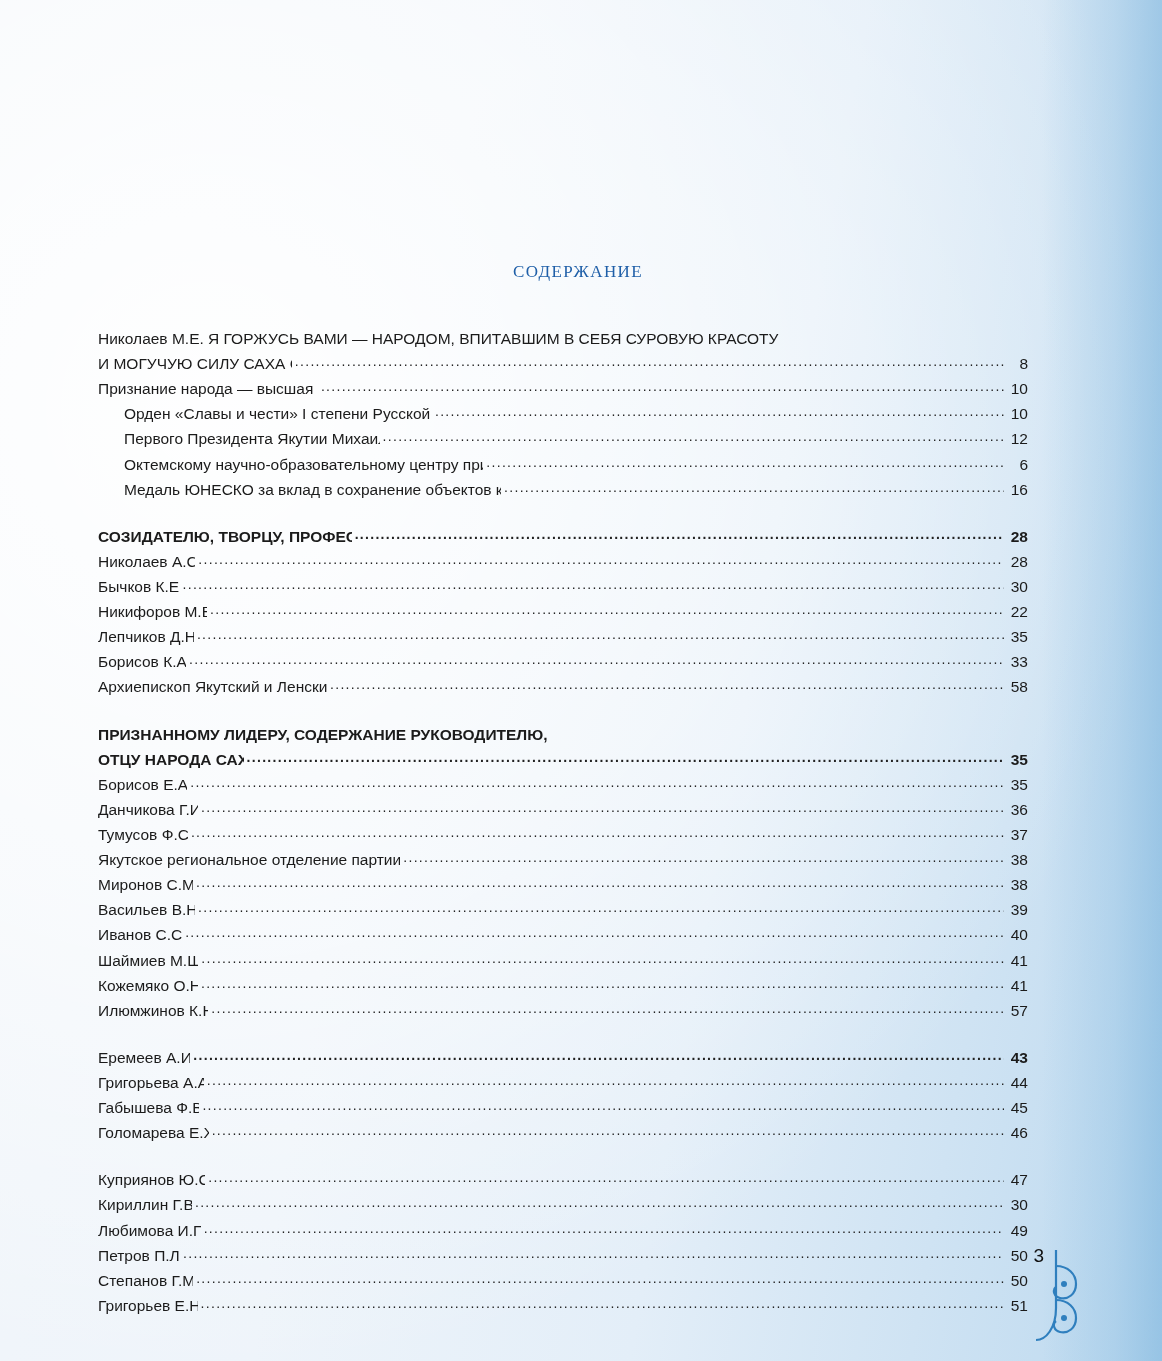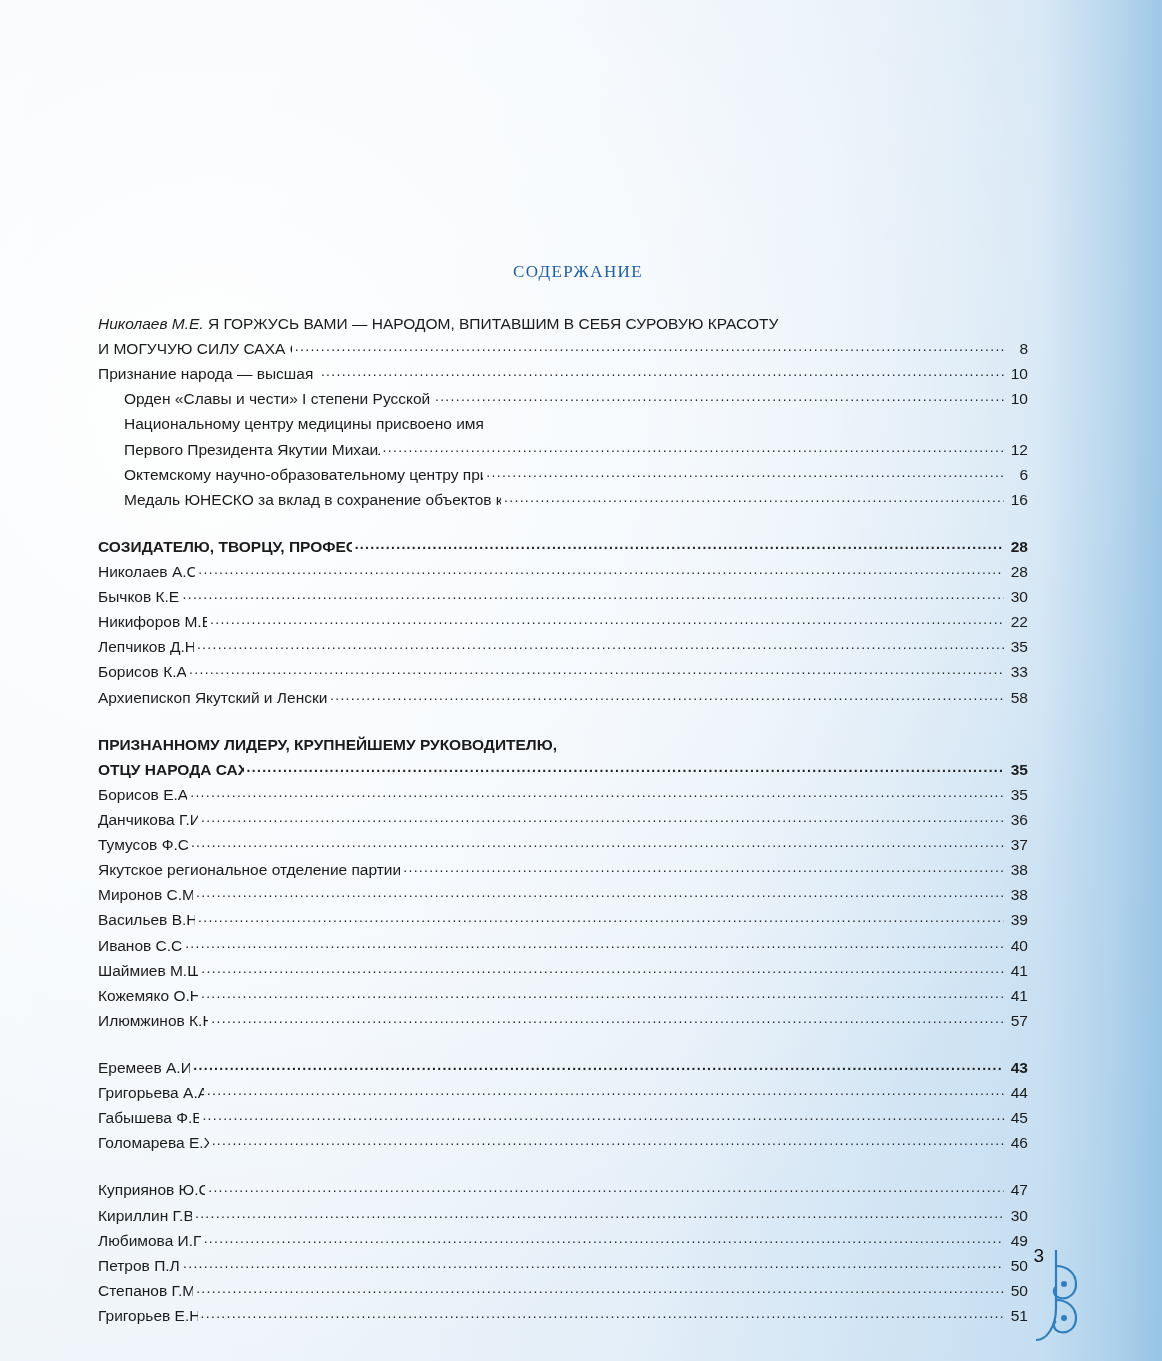--- a/index.html
+++ b/index.html
@@ -25,21 +25,21 @@
     left: 98px;
     top: 262px;
     width: 930px;
   }
   .toc-title {
     text-align: center;
     color: #1f5fa8;
     font-family: "Liberation Serif", serif;
     font-size: 17px;
     letter-spacing: 1.4px;
-    margin: 0 0 29px 0;
+    margin: 0 0 44px 0;
     padding-left: 30px;
   }
   .entry {
     display: flex;
     align-items: baseline;
     font-size: 15.5px;
     color: #1b1b1b;
     line-height: 1.62;
     white-space: nowrap;
   }
@@ -57,21 +57,21 @@
     color: #222;
     font-size: 14px;
   }
   .entry .page {
     flex: 0 0 auto;
     text-align: right;
     min-width: 22px;
   }
   .indent-1 { padding-left: 26px; }
   .bold { font-weight: bold; }
-  .italic-name { font-style: italic; }
+  .italic-name { }
   .spacer-md { height: 22px; }
   .wrap-line {
     font-size: 15.5px;
     color: #1b1b1b;
     line-height: 1.62;
     white-space: nowrap;
   }
   .page-number {
     position: absolute;
     right: 118px;
@@ -122,23 +122,20 @@
       <span class="leader">......................................................................................................................................................................</span>
       <span class="page">10</span>
     </div>
 
     <div class="entry indent-1">
       <span class="label">Орден «Славы и чести» I степени Русской православной церкви</span>
       <span class="leader">......................................................................................................................................................................</span>
       <span class="page">10</span>
     </div>
 
-    <div class="wrap-line indent-1">
-      <span>Национальному центру медицины присвоено имя</span>
-    </div>
 
     <div class="entry indent-1">
       <span class="label">Первого Президента Якутии Михаила Николаева</span>
       <span class="leader">......................................................................................................................................................................</span>
       <span class="page">12</span>
     </div>
 
     <div class="entry indent-1">
       <span class="label">Октемскому научно-образовательному центру присвоили имя Михаила Николаева</span>
       <span class="leader">......................................................................................................................................................................</span>
@@ -190,21 +187,21 @@
       <span class="label">Архиепископ Якутский и Ленский Роман.</span>
       <span class="leader">......................................................................................................................................................................</span>
       <span class="page">58</span>
     </div>
   </div>
 
   <div class="spacer-md"></div>
 
   <div>
     <div class="wrap-line bold">
-      <span>ПРИЗНАННОМУ ЛИДЕРУ, КРУПНЕЙШЕМУ РУКОВОДИТЕЛЮ,</span>
+      <span>ПРИЗНАННОМУ ЛИДЕРУ, СОДЕРЖАНИЕ РУКОВОДИТЕЛЮ,</span>
     </div>
     <div class="entry bold">
       <span class="label">ОТЦУ НАРОДА САХА.</span>
       <span class="leader">......................................................................................................................................................................</span>
       <span class="page">35</span>
     </div>
 
     <div class="entry">
       <span class="label">Борисов Е.А.</span>
       <span class="leader">......................................................................................................................................................................</span>

